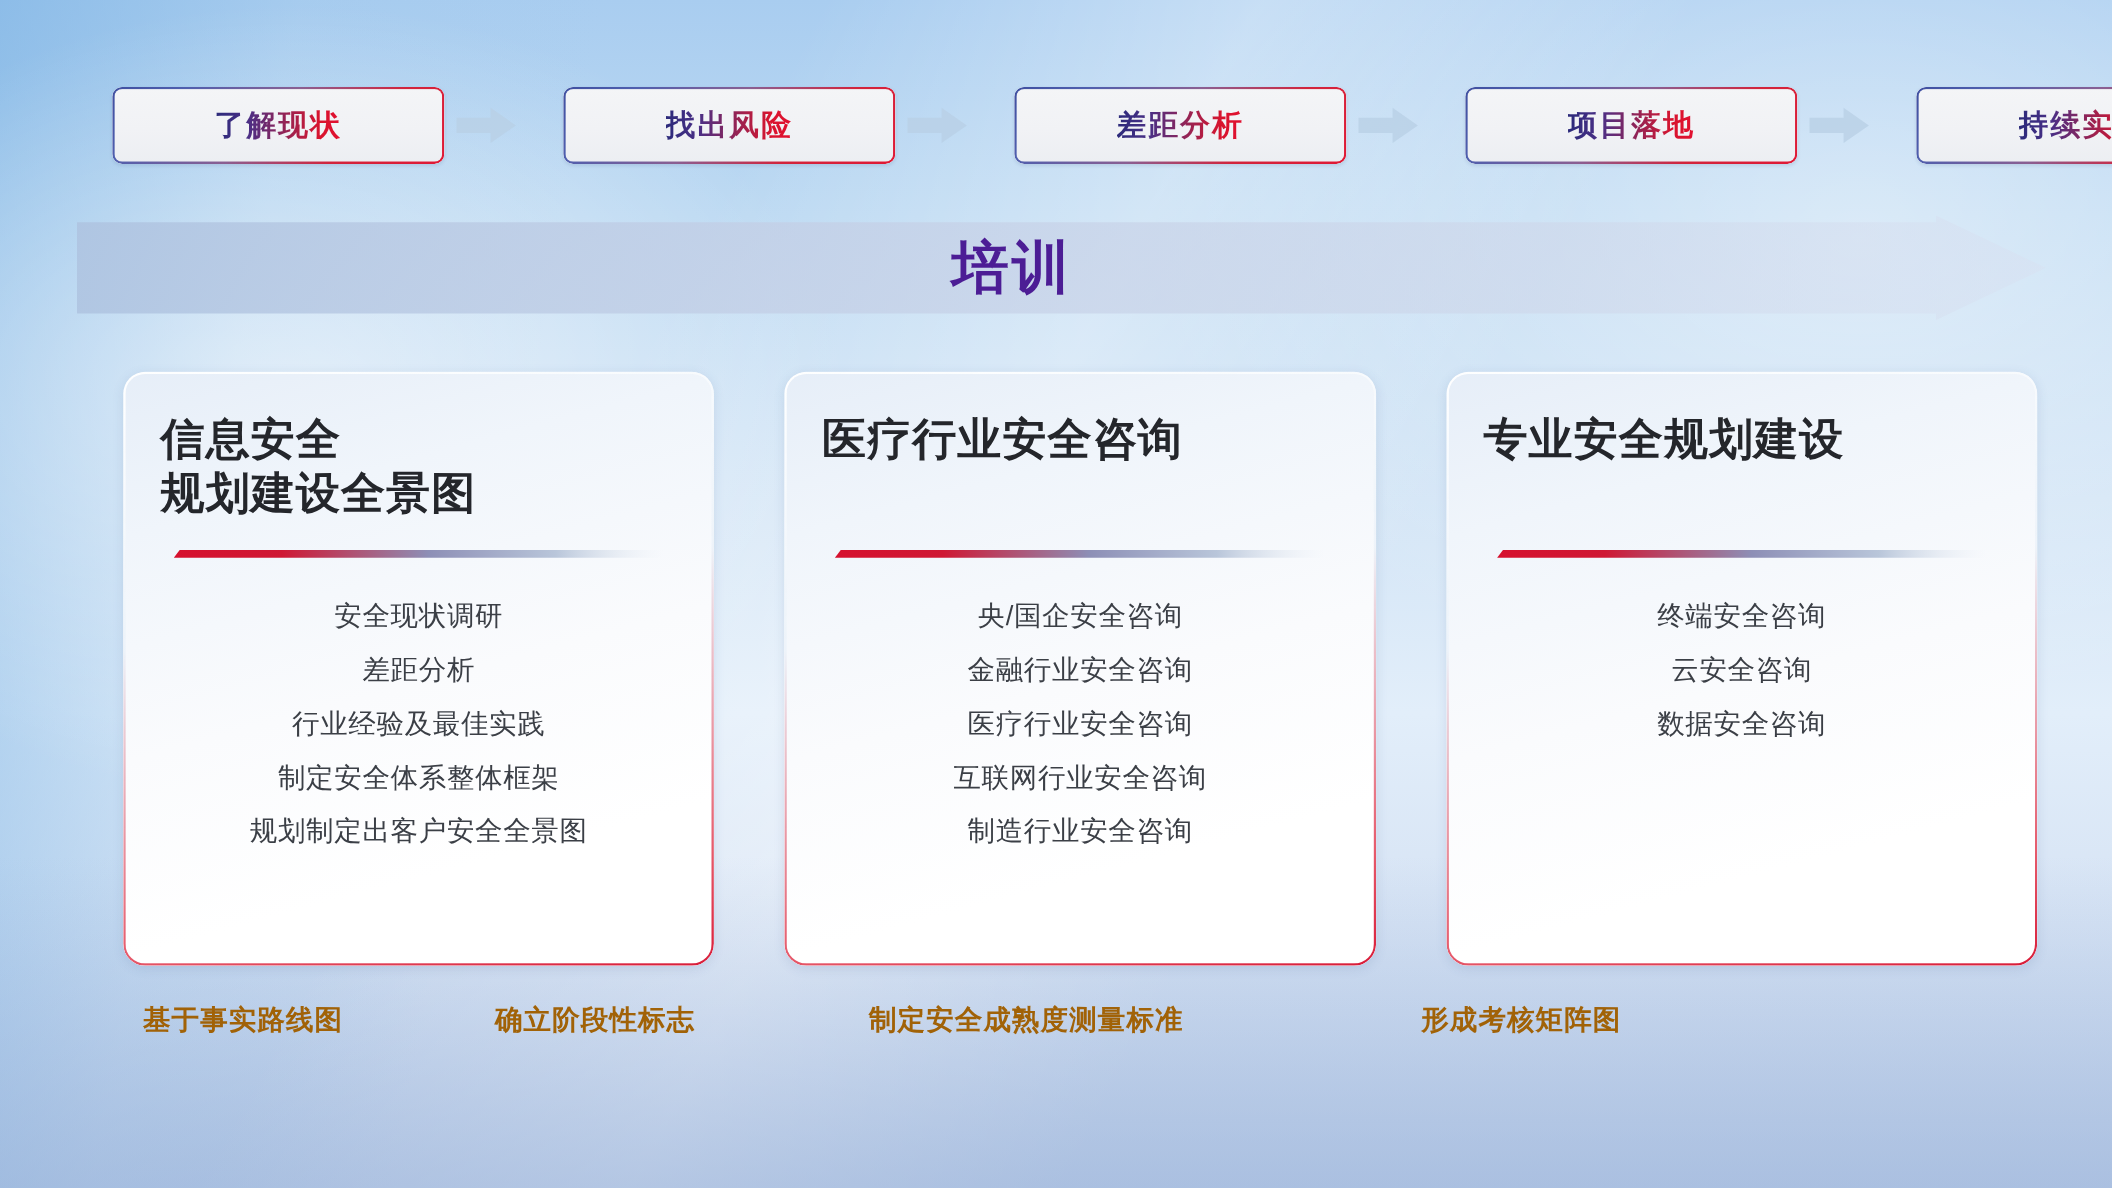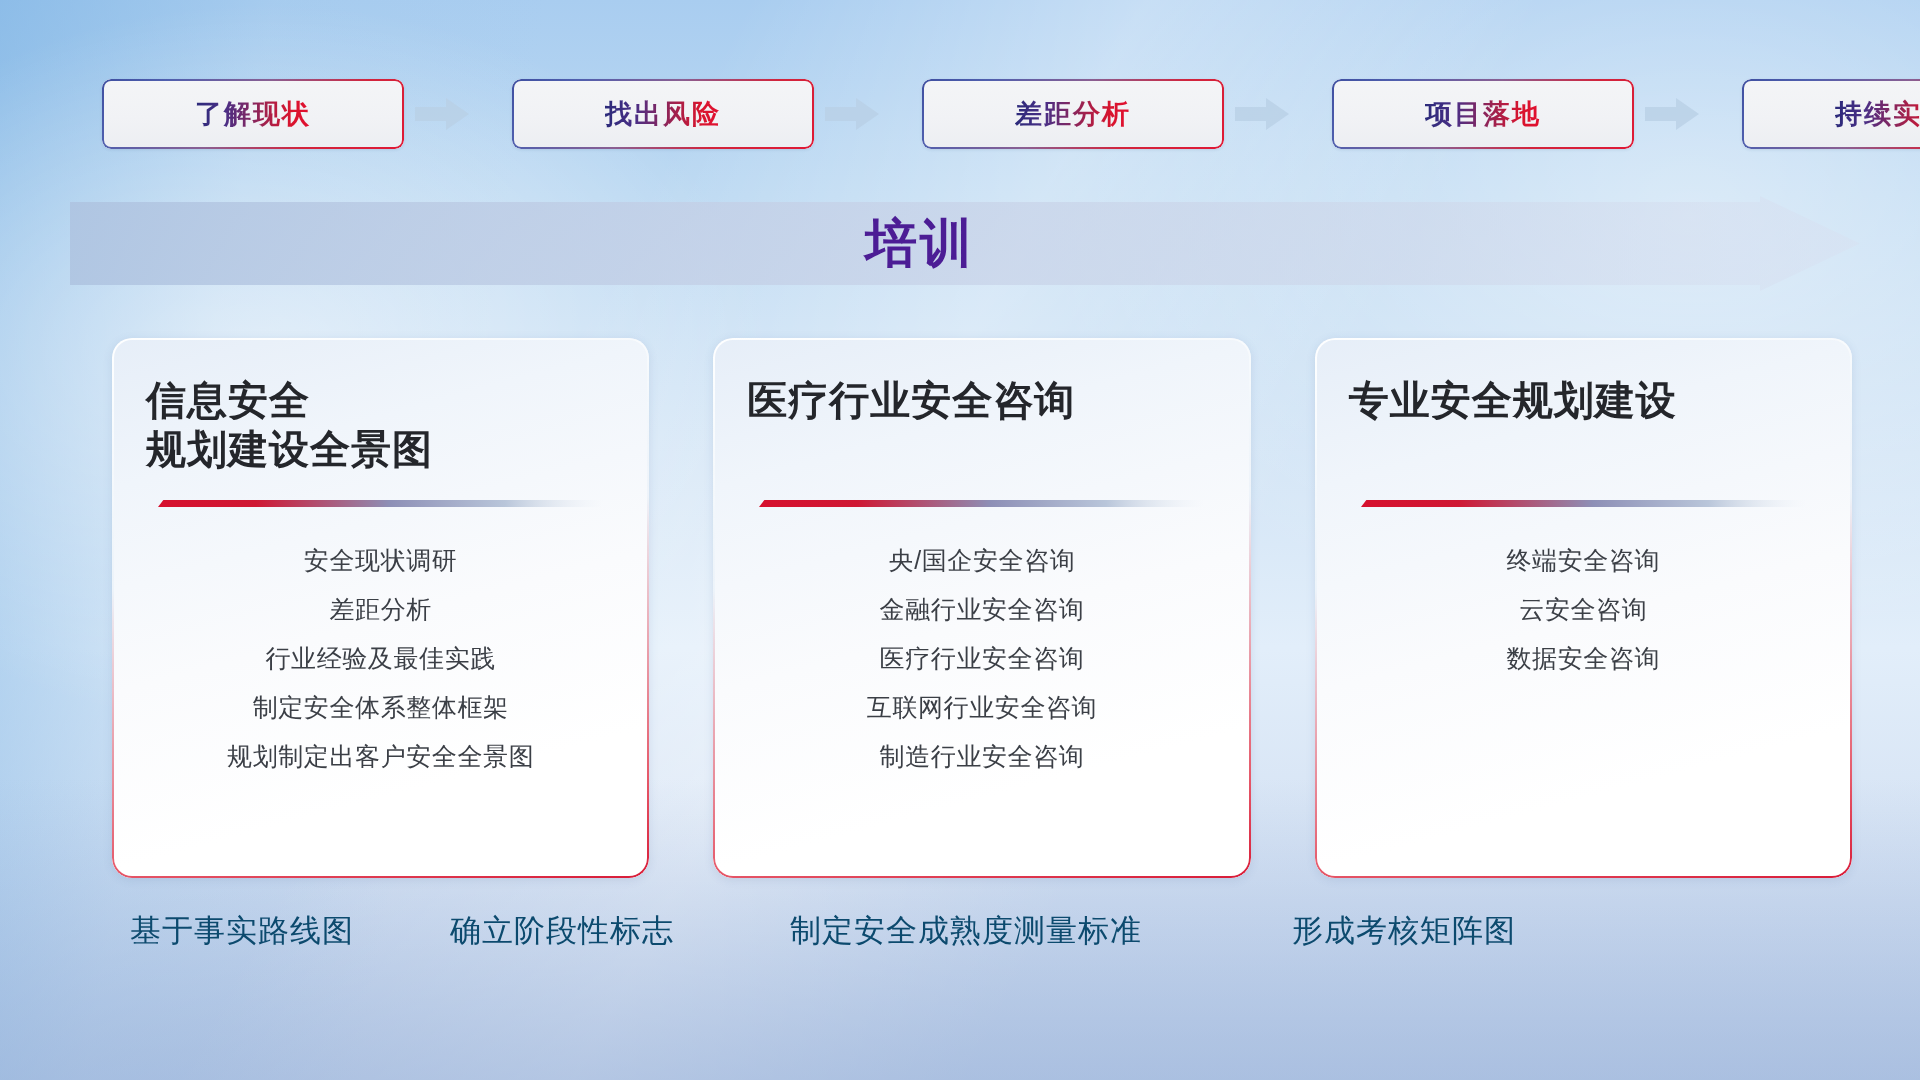--- a/index.html
+++ b/index.html
@@ -110,21 +110,21 @@
     margin:26px 0 0;padding:0;list-style:none;text-align:center;
   }
   .card-list li{
     font-size:25px;color:#3b3f46;line-height:1;padding:12px 0;letter-spacing:.6px;
   }
 
   
   .footnotes{position:absolute;left:0;top:910px;width:1920px;height:60px;}
   .footnote{
     position:absolute;top:0;
-    font-size:31px;font-weight:400;color:#0c4a6e;letter-spacing:1px;
+    font-size:25px;font-weight:700;color:#a16207;letter-spacing:1px;
     white-space:nowrap;
   }
 </style>
 </head>
 <body>
 
 <div class="bg bg-base"></div>
 <div class="bg bg-tintL"></div>
 <div class="bg bg-glowL"></div>
 <div class="bg bg-glowR"></div>

